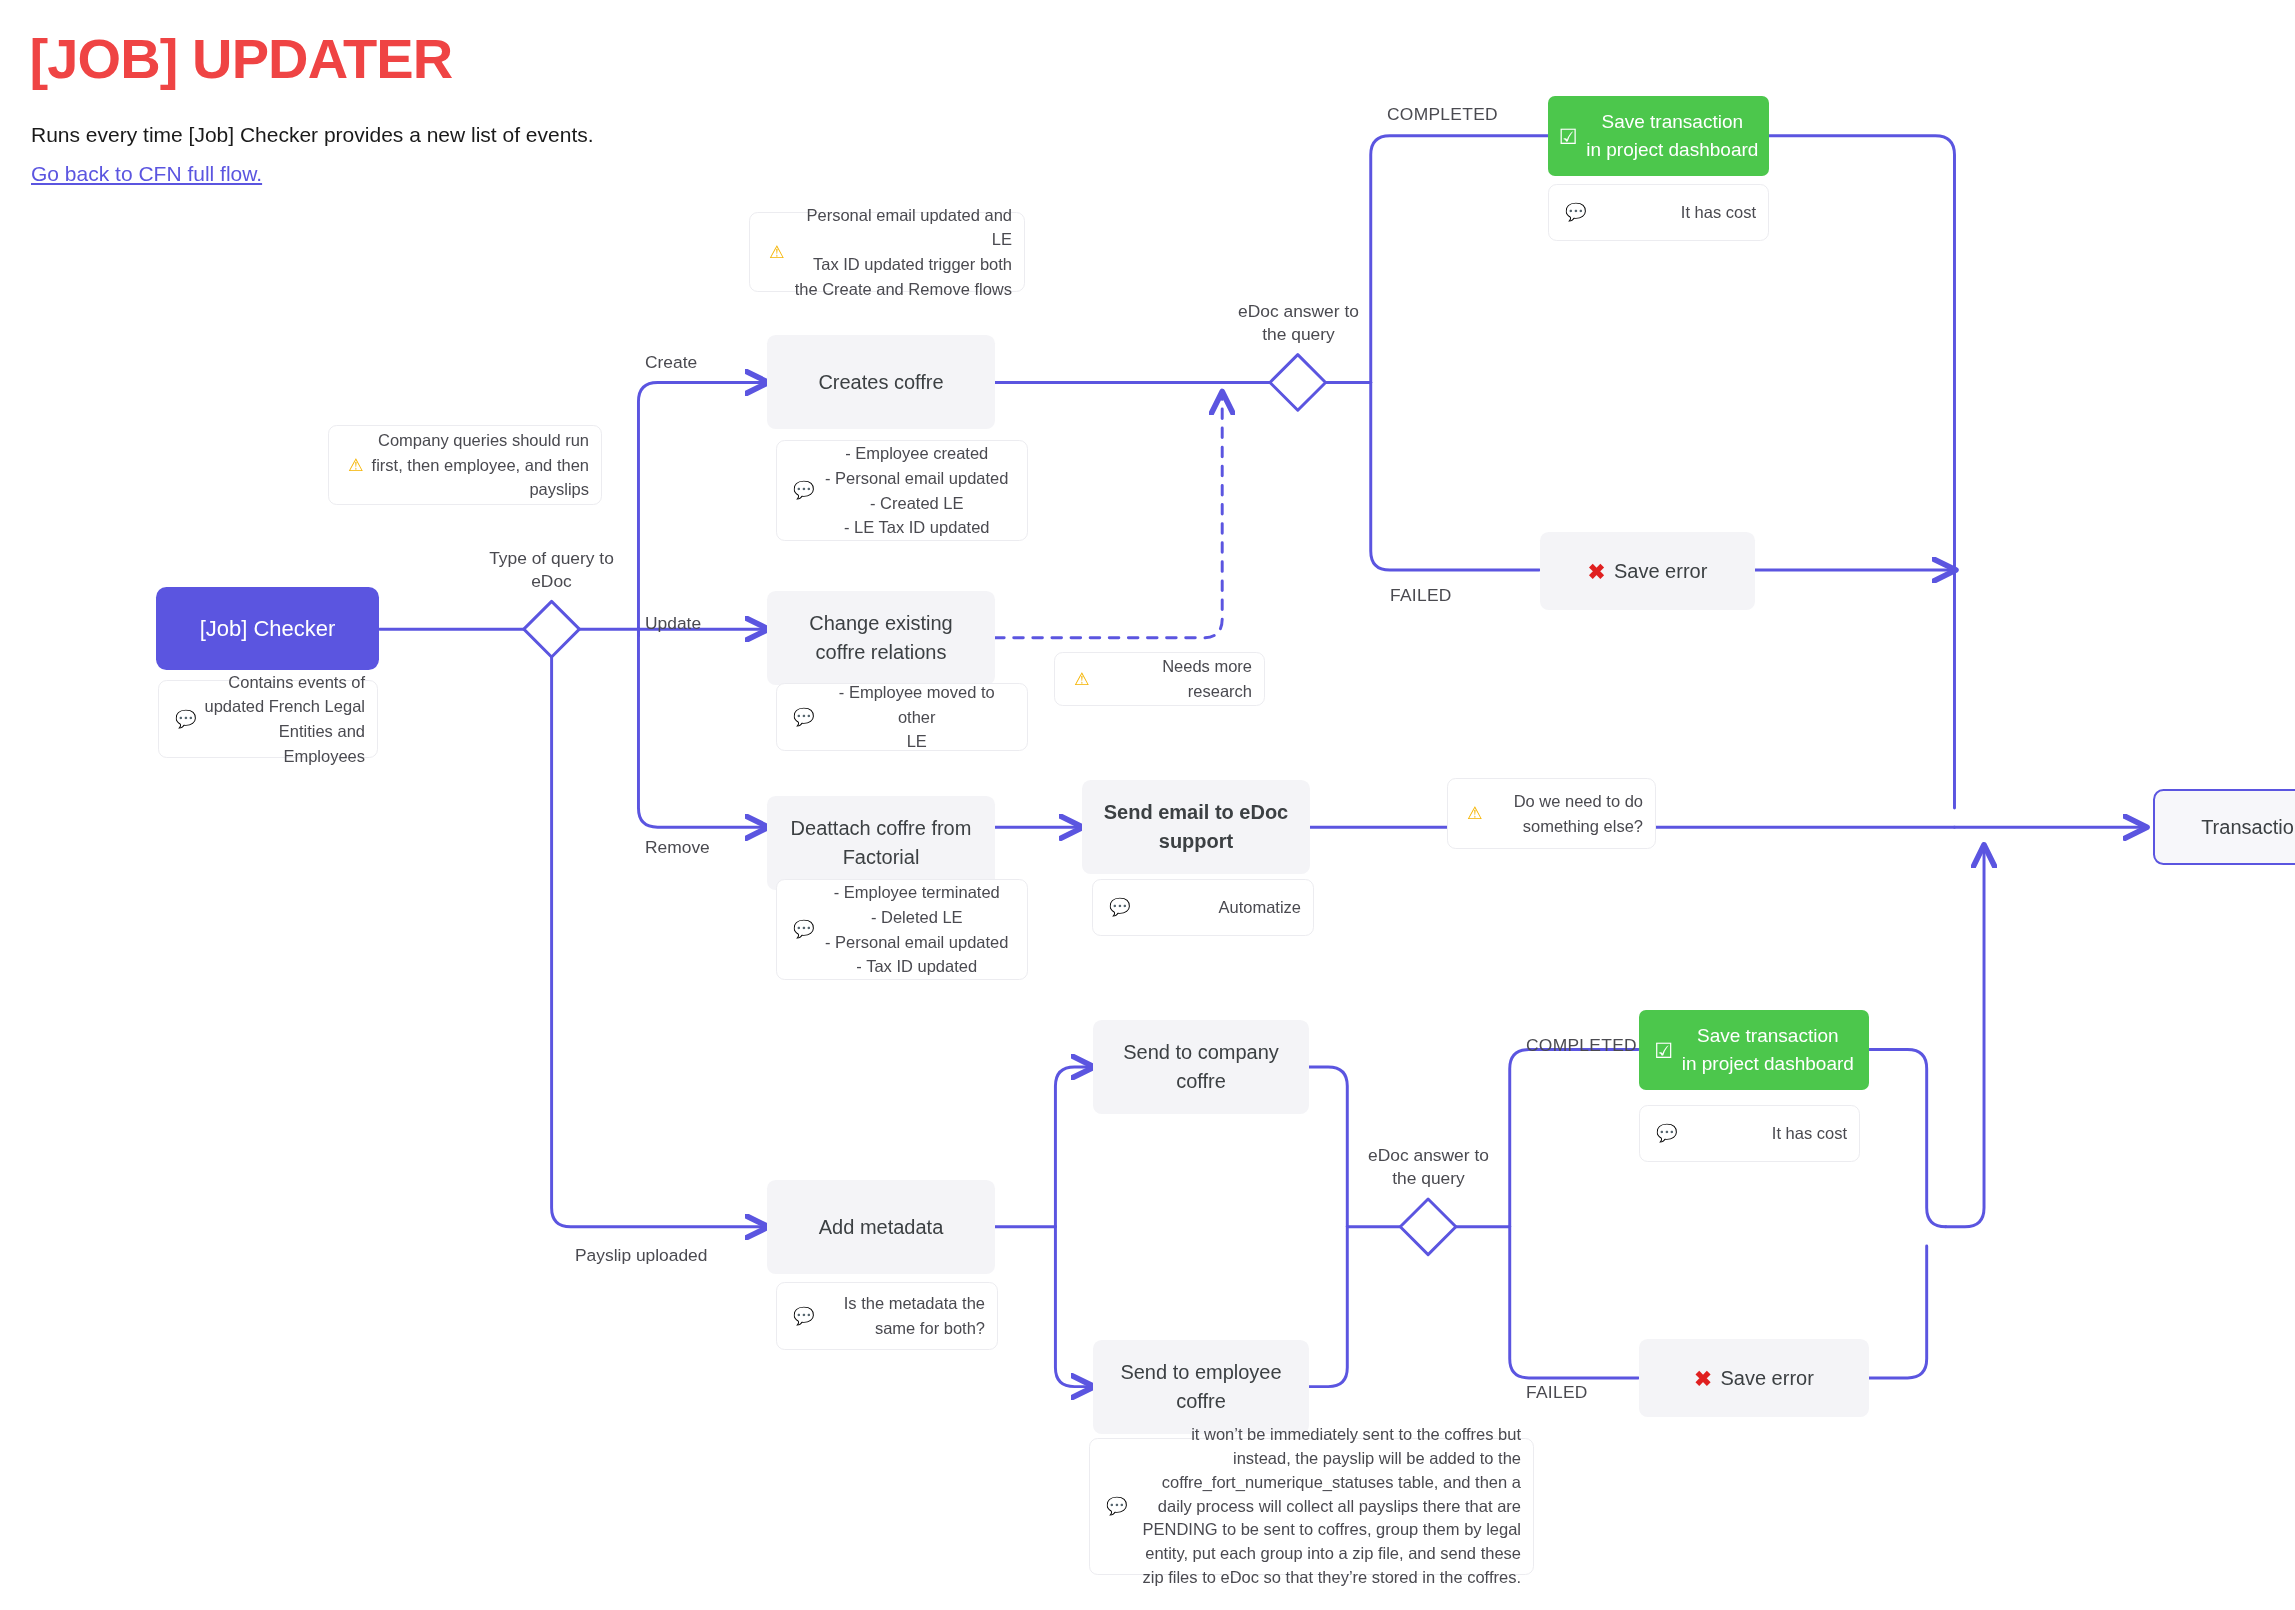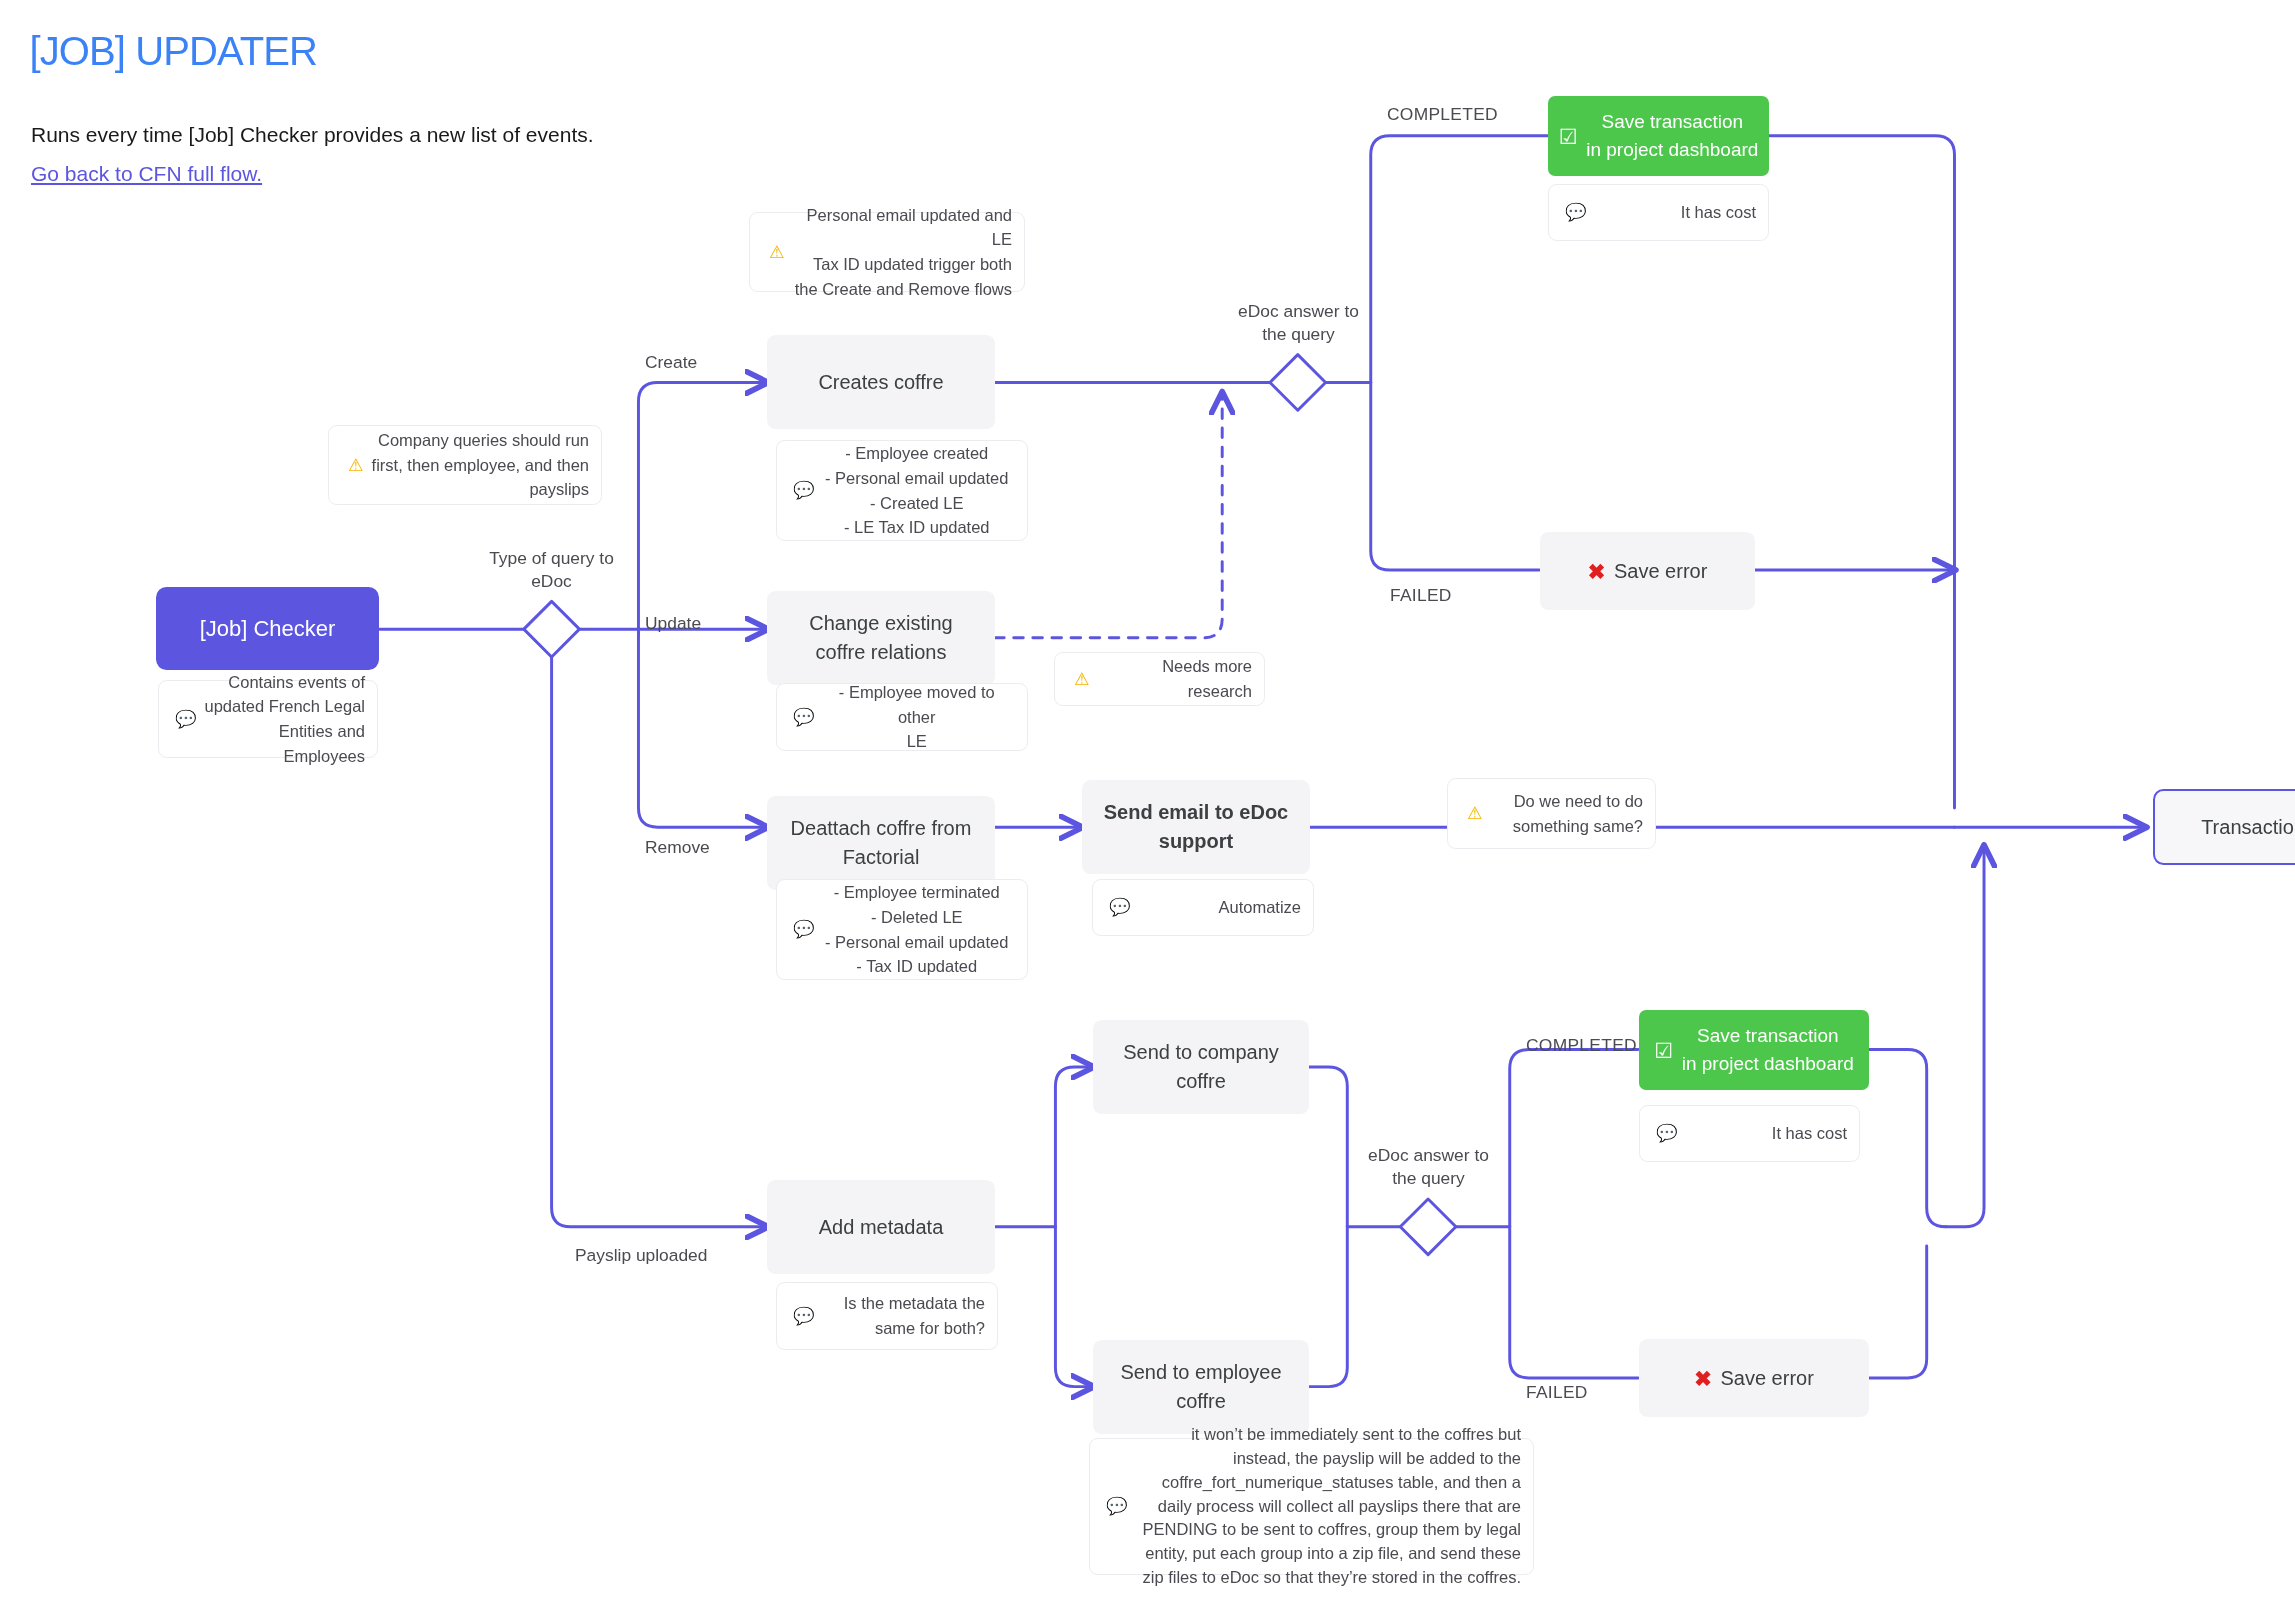--- a/index.html
+++ b/index.html
@@ -1,20 +1,20 @@
 <!DOCTYPE html>
 <html style="font-size:14px"><head>
 <meta charset="utf-8">
 <style>
   html,body{margin:0;padding:0;background:#ffffff;}
   body{font-family:"Liberation Sans",sans-serif;color:#3c4043;}
   #canvas{position:relative;width:2295px;height:1611px;background:#fff;overflow:hidden;}
 
   
-  .page-title{position:absolute;left:29.5px;top:29.5px;font-size:40px;font-weight:normal;color:#3b82f6;letter-spacing:-0.9px;line-height:1.05;}
+  .page-title{position:absolute;left:29.5px;top:29.5px;font-size:56px;font-weight:bold;color:#ef4444;letter-spacing:-0.9px;line-height:1.05;}
   .page-sub{position:absolute;left:31px;top:123px;font-size:21px;color:#1a1a1a;}
   .page-link{position:absolute;left:31px;top:162px;font-size:21px;color:#5b55e0;text-decoration:underline;cursor:pointer;}
 
   
   #wires{position:absolute;left:0;top:0;width:2295px;height:1611px;pointer-events:none;}
 
   
   .node{position:absolute;box-sizing:border-box;display:flex;align-items:center;justify-content:center;text-align:center;
         border-radius:8.7px;font-size:20px;line-height:1.45;color:#3c4043;padding:5.2px 10.4px;}
   .node.proc{background:#f4f4f7;}
@@ -245,21 +245,21 @@
   </div>
 
   <div class="note" style="left:1092px;top:879px;width:222px;height:57px;">
     <span class="nicon bub">💬</span>
     <span class="ntext">Automatize</span>
   </div>
 
   <div class="note warn" style="left:1447px;top:778px;width:209px;height:71px;">
     <span class="nicon">⚠</span>
     <span class="ntext">Do we need to do
-something same?</span>
+something else?</span>
   </div>
 
   <div class="note" style="left:1548px;top:184px;width:221px;height:57px;">
     <span class="nicon bub">💬</span>
     <span class="ntext">It has cost</span>
   </div>
 
   <div class="note" style="left:1639px;top:1105px;width:221px;height:57px;">
     <span class="nicon bub">💬</span>
     <span class="ntext">It has cost</span>

